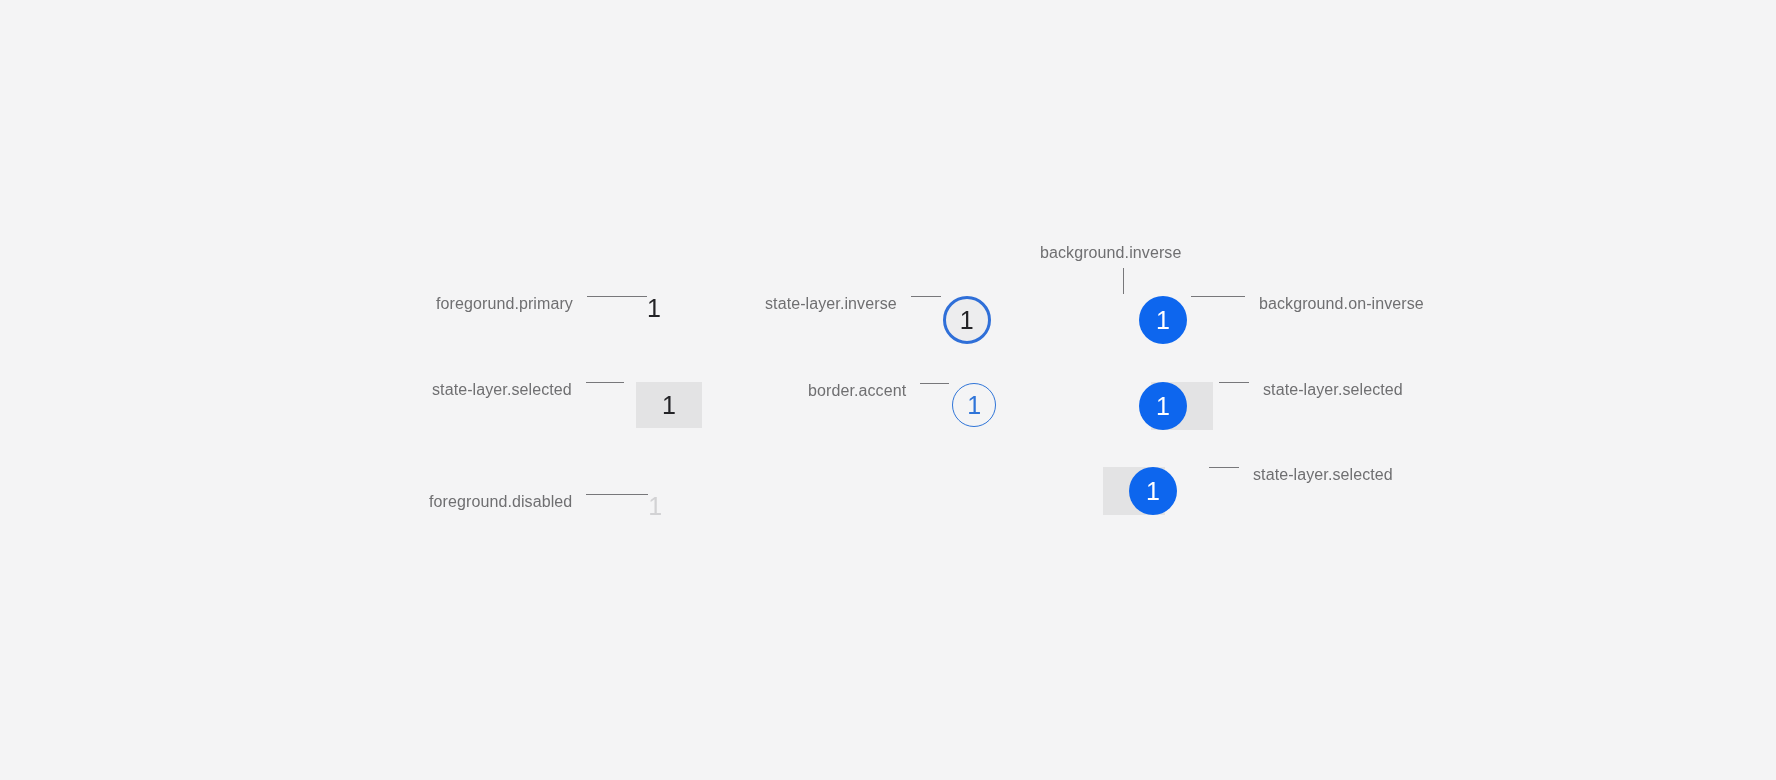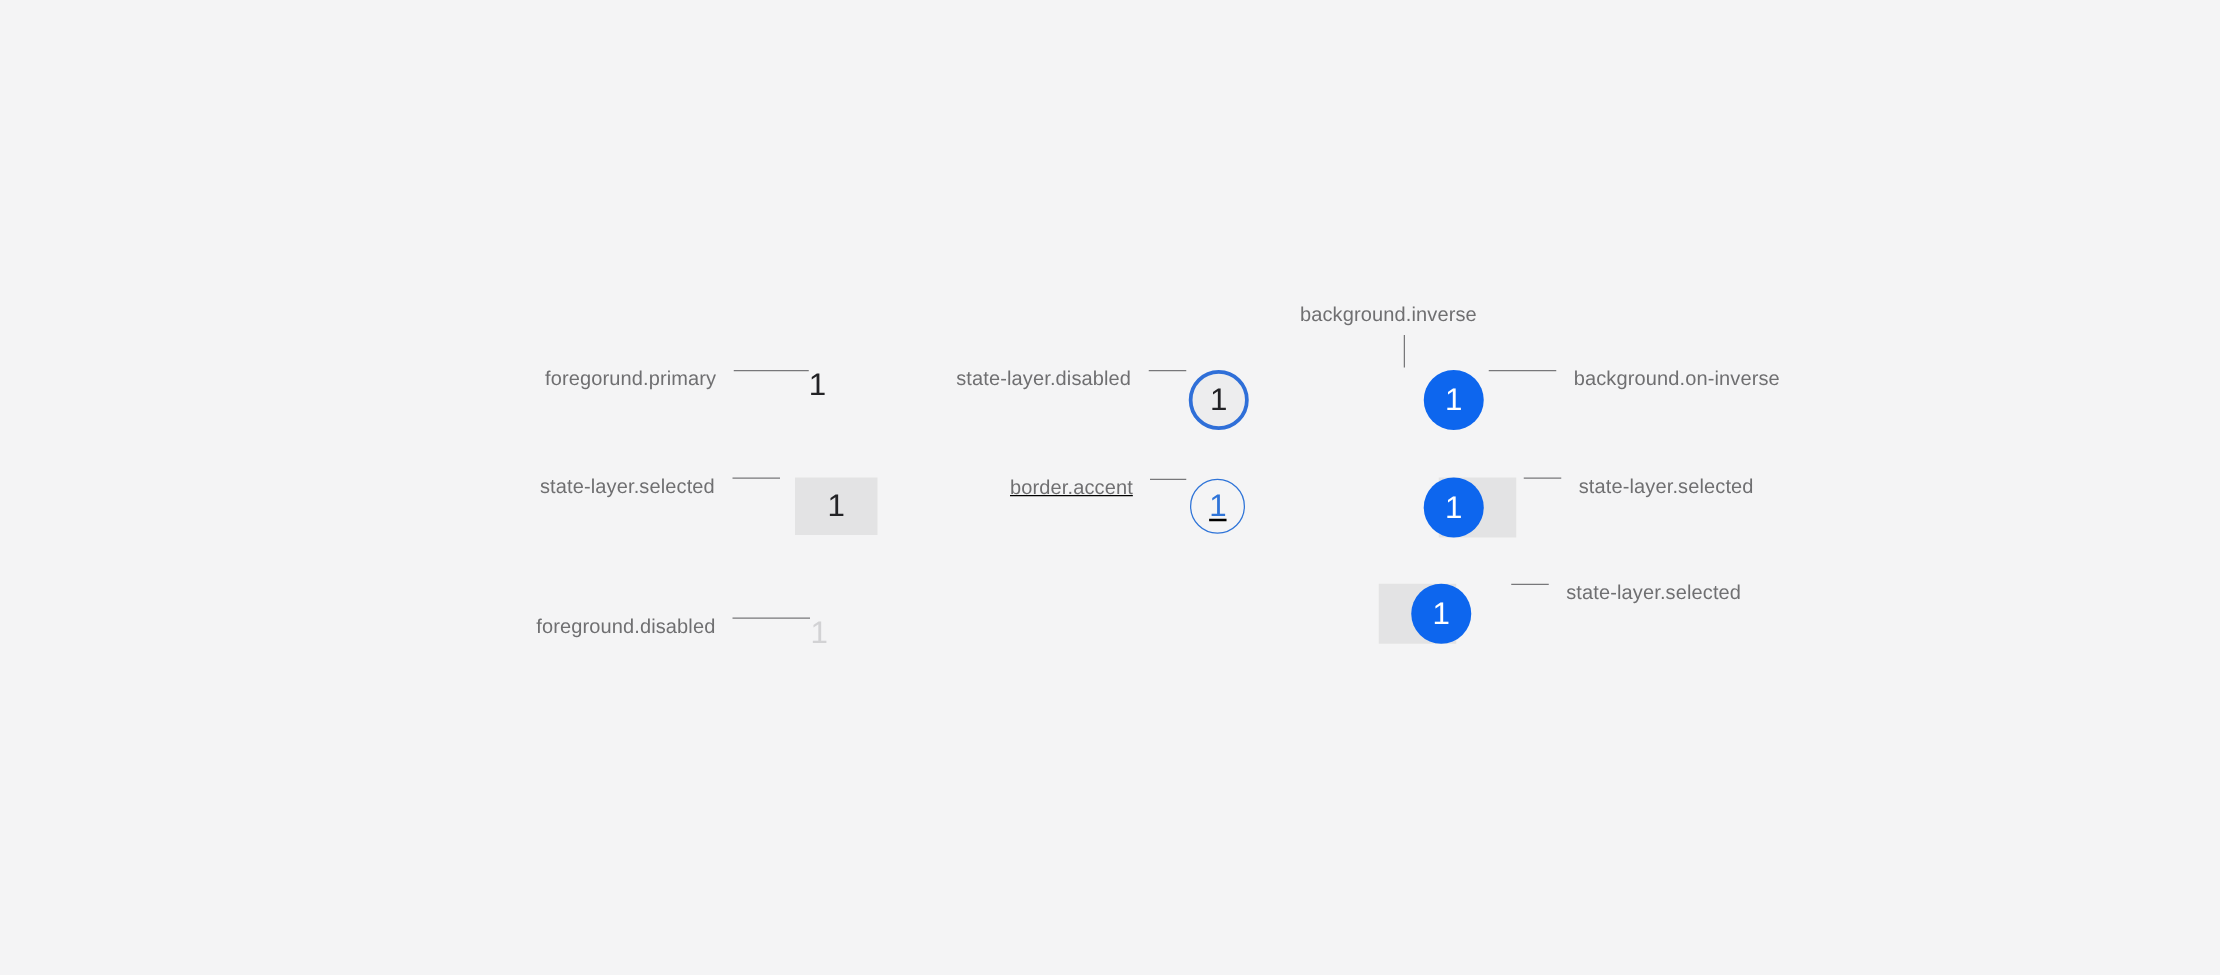--- a/index.html
+++ b/index.html
@@ -146,21 +146,21 @@
   }
   .plate.right { left: 12px; }
   .plate.left  { left: -26px; }
 
   
   #row-foreground-primary  { left: 396px;  top: 296px; }
   #row-state-selected-left { left: 392px;  top: 382px; }
   #row-foreground-disabled { left: 389px;  top: 494px; }
 
   #row-state-pressed       { left: 725px;  top: 296px; }
-  #row-border-accent       { left: 768px;  top: 383px; text-decoration: underline; }
+  #row-border-accent       { left: 768px;  top: 383px; }
 
   #row-on-inverse          { left: 1099px; top: 296px; }
   #row-state-selected-a    { left: 1099px; top: 382px; }
   #row-state-selected-b    { left: 1089px; top: 467px; }
 
   #label-background-inverse {
     position: absolute;
     left: 1040px;
     top: 245px;
   }
@@ -193,21 +193,21 @@
 
   <div class="anno" id="row-foreground-disabled">
     <span class="label">foreground.disabled</span>
     <span class="leader" style="width:62px; margin-left:14px; margin-right:0px;"></span>
     <span class="swatch-bare disabled">
       <span class="digit">1</span>
     </span>
   </div>
 
   <div class="anno" id="row-state-pressed">
-    <span class="label">state-layer.disabled</span>
+    <span class="label">state-layer.inverse</span>
     <span class="leader" style="width:30px; margin-left:14px; margin-right:2px;"></span>
     <span class="swatch-circle-pressed">
       <span class="digit">1</span>
     </span>
   </div>
 
   <div class="anno" id="row-border-accent">
     <span class="label">border.accent</span>
     <span class="leader" style="width:29px; margin-left:14px; margin-right:3px;"></span>
     <span class="swatch-circle-outline">

